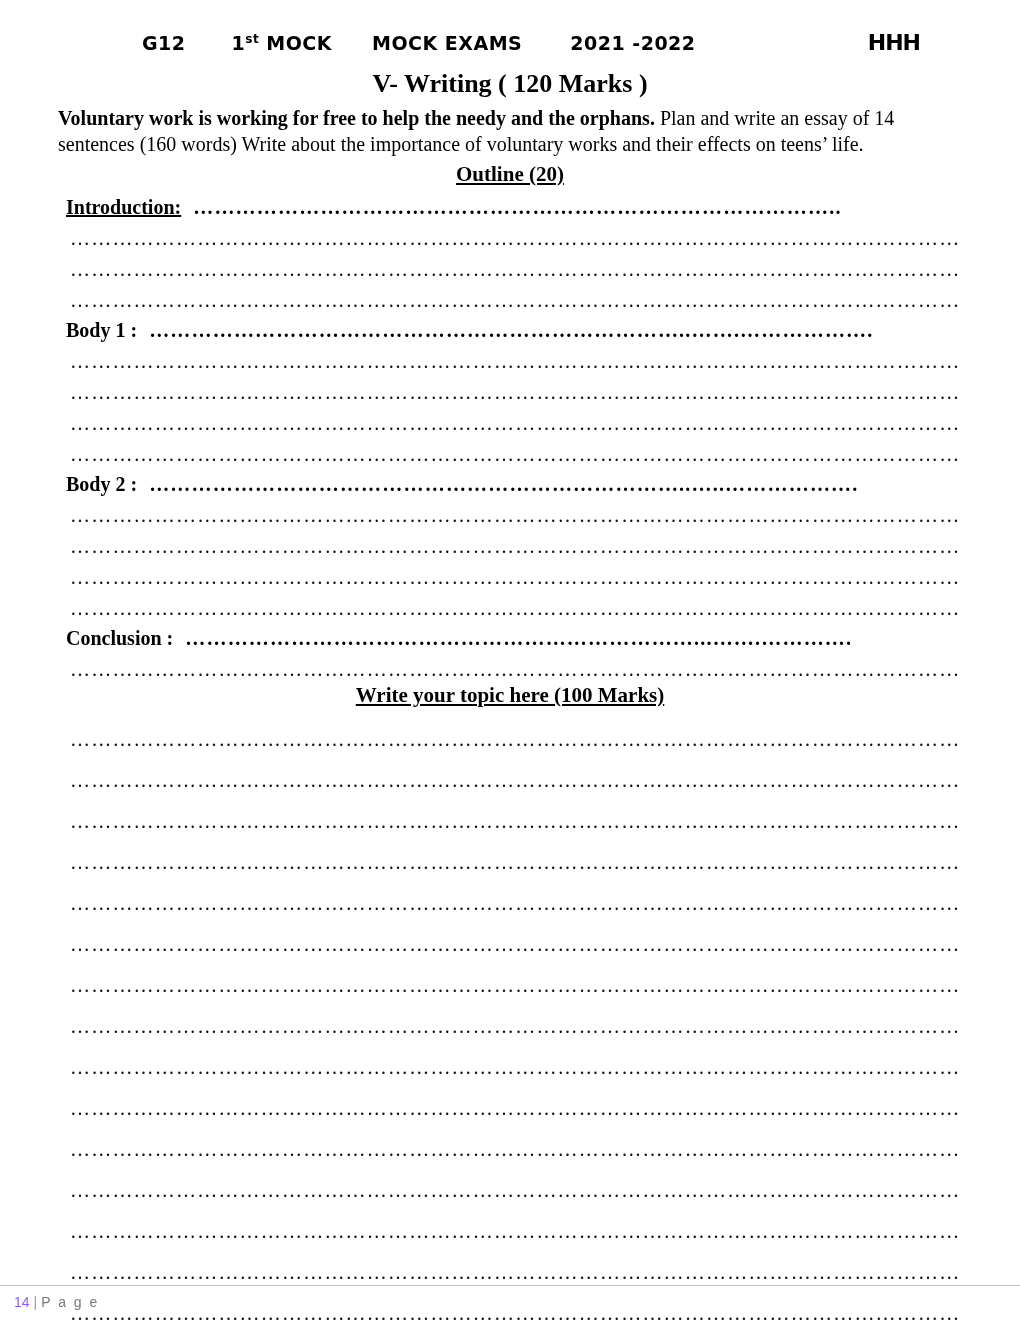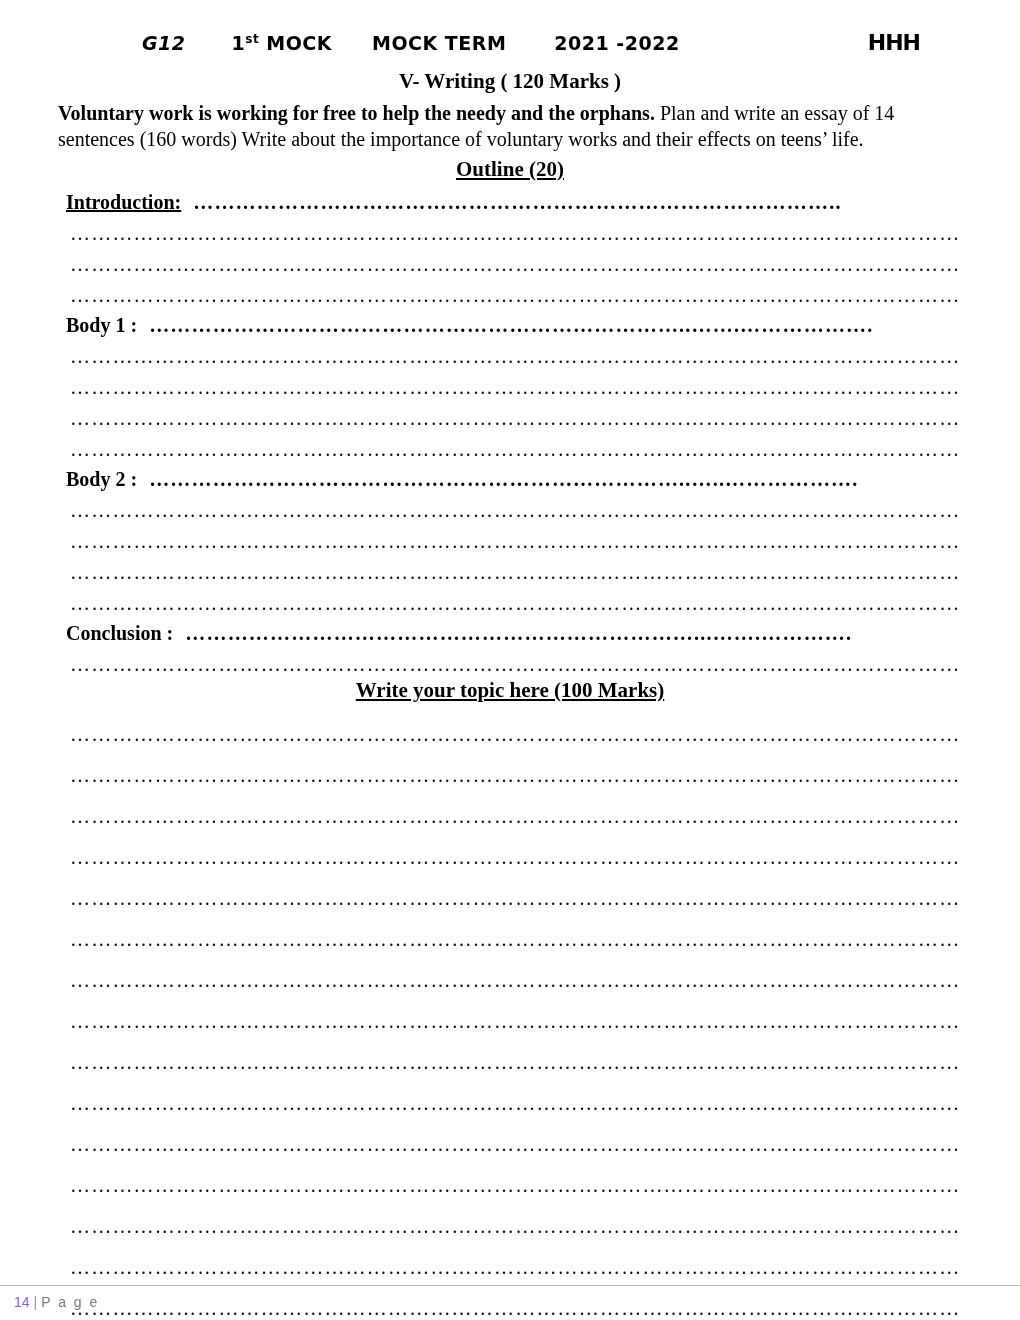--- a/index.html
+++ b/index.html
@@ -30,40 +30,40 @@
     font-family: "DejaVu Sans", sans-serif;
     font-weight: bold;
     font-size: 19px;
     letter-spacing: 0.5px;
     margin-top: 10px;
     padding-left: 84px;
   }
   .header-row .hdr {
     white-space: nowrap;
   }
-  .hdr-grade { margin-right: 46px; font-style: italic; }
+  .hdr-grade { margin-right: 46px; }
   .hdr-term  { margin-right: 40px; }
   .hdr-exam  { margin-right: 48px; }
   .hdr-year  { margin-right: 0; }
   .hdr-right {
     margin-left: auto;
     font-size: 22px;
     letter-spacing: -1px;
     padding-right: 42px;
   }
   .sup {
     font-size: 12px;
     vertical-align: super;
   }
 
   
   .section-title {
     text-align: center;
     font-weight: bold;
-    font-size: 21px;
+    font-size: 26px;
     margin-top: 14px;
   }
   .prompt {
     font-size: 20px;
     line-height: 1.32;
     margin-top: 6px;
     text-align: left;
   }
   .prompt b { font-weight: bold; }
 
@@ -146,21 +146,21 @@
   .footer .ptext { letter-spacing: 2px; }
 </style>
 </head>
 <body>
 
 <div class="page">
 
   <div class="header-row">
     <span class="hdr hdr-grade">G12</span>
     <span class="hdr hdr-term"><span>1</span><span class="sup">st</span> <span>MOCK</span></span>
-    <span class="hdr hdr-exam">MOCK TERM</span>
+    <span class="hdr hdr-exam">MOCK EXAMS</span>
     <span class="hdr hdr-year">2021 -2022</span>
     <span class="hdr hdr-right">HHH</span>
   </div>
 
   <div class="section-title">V- Writing   ( 120 Marks )</div>
 
   <div class="prompt">
     <b>Voluntary work is working for free to help the needy and the orphans.</b><span> Plan and write an essay of 14 sentences (160 words) Write about the importance of voluntary works and their effects on teens’ life.</span>
   </div>
 

